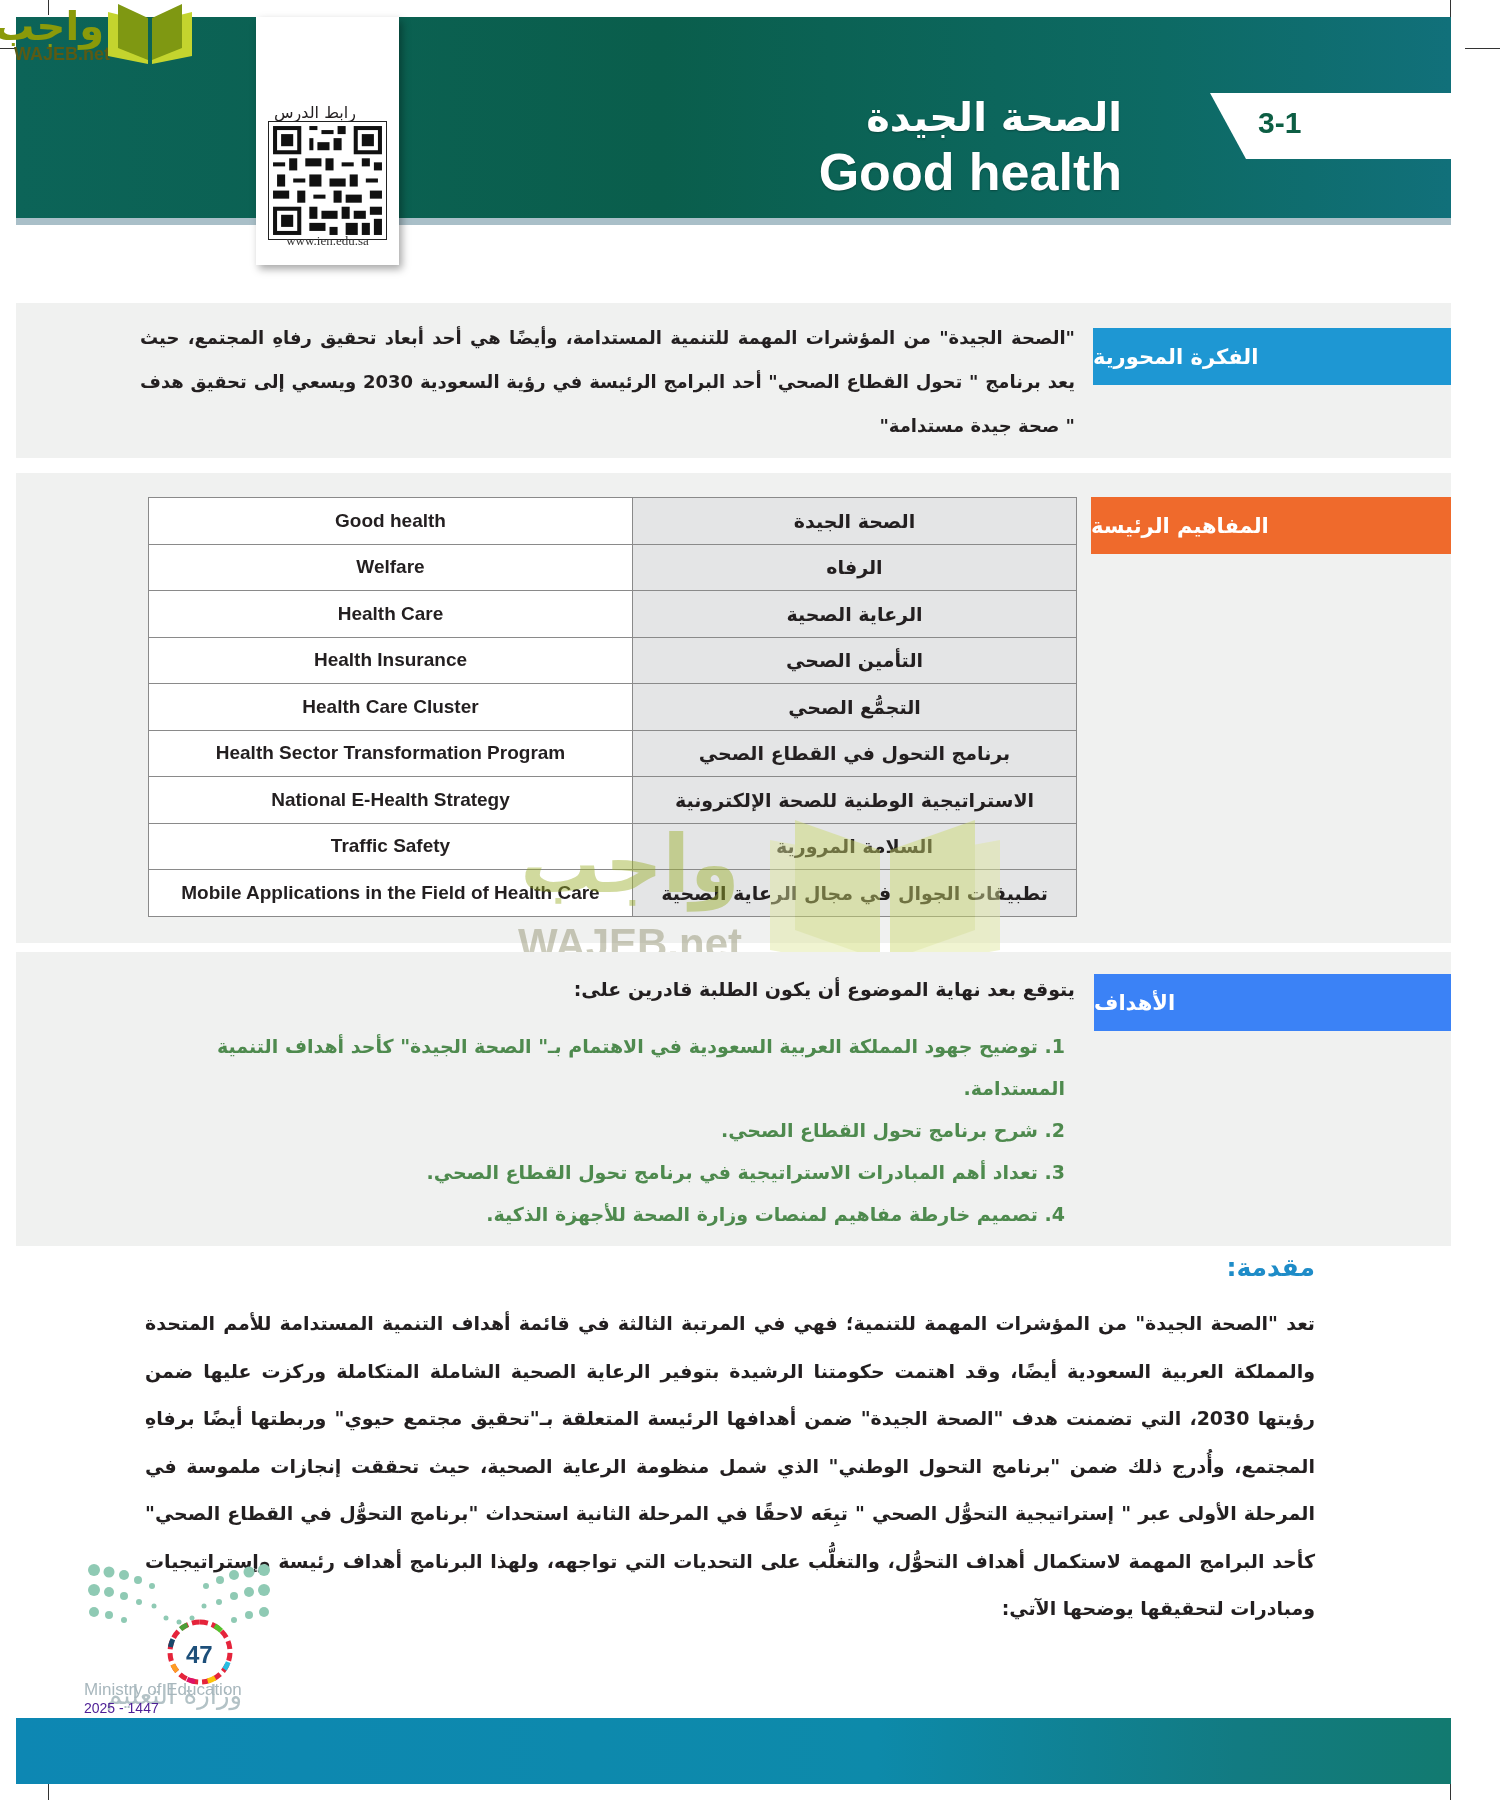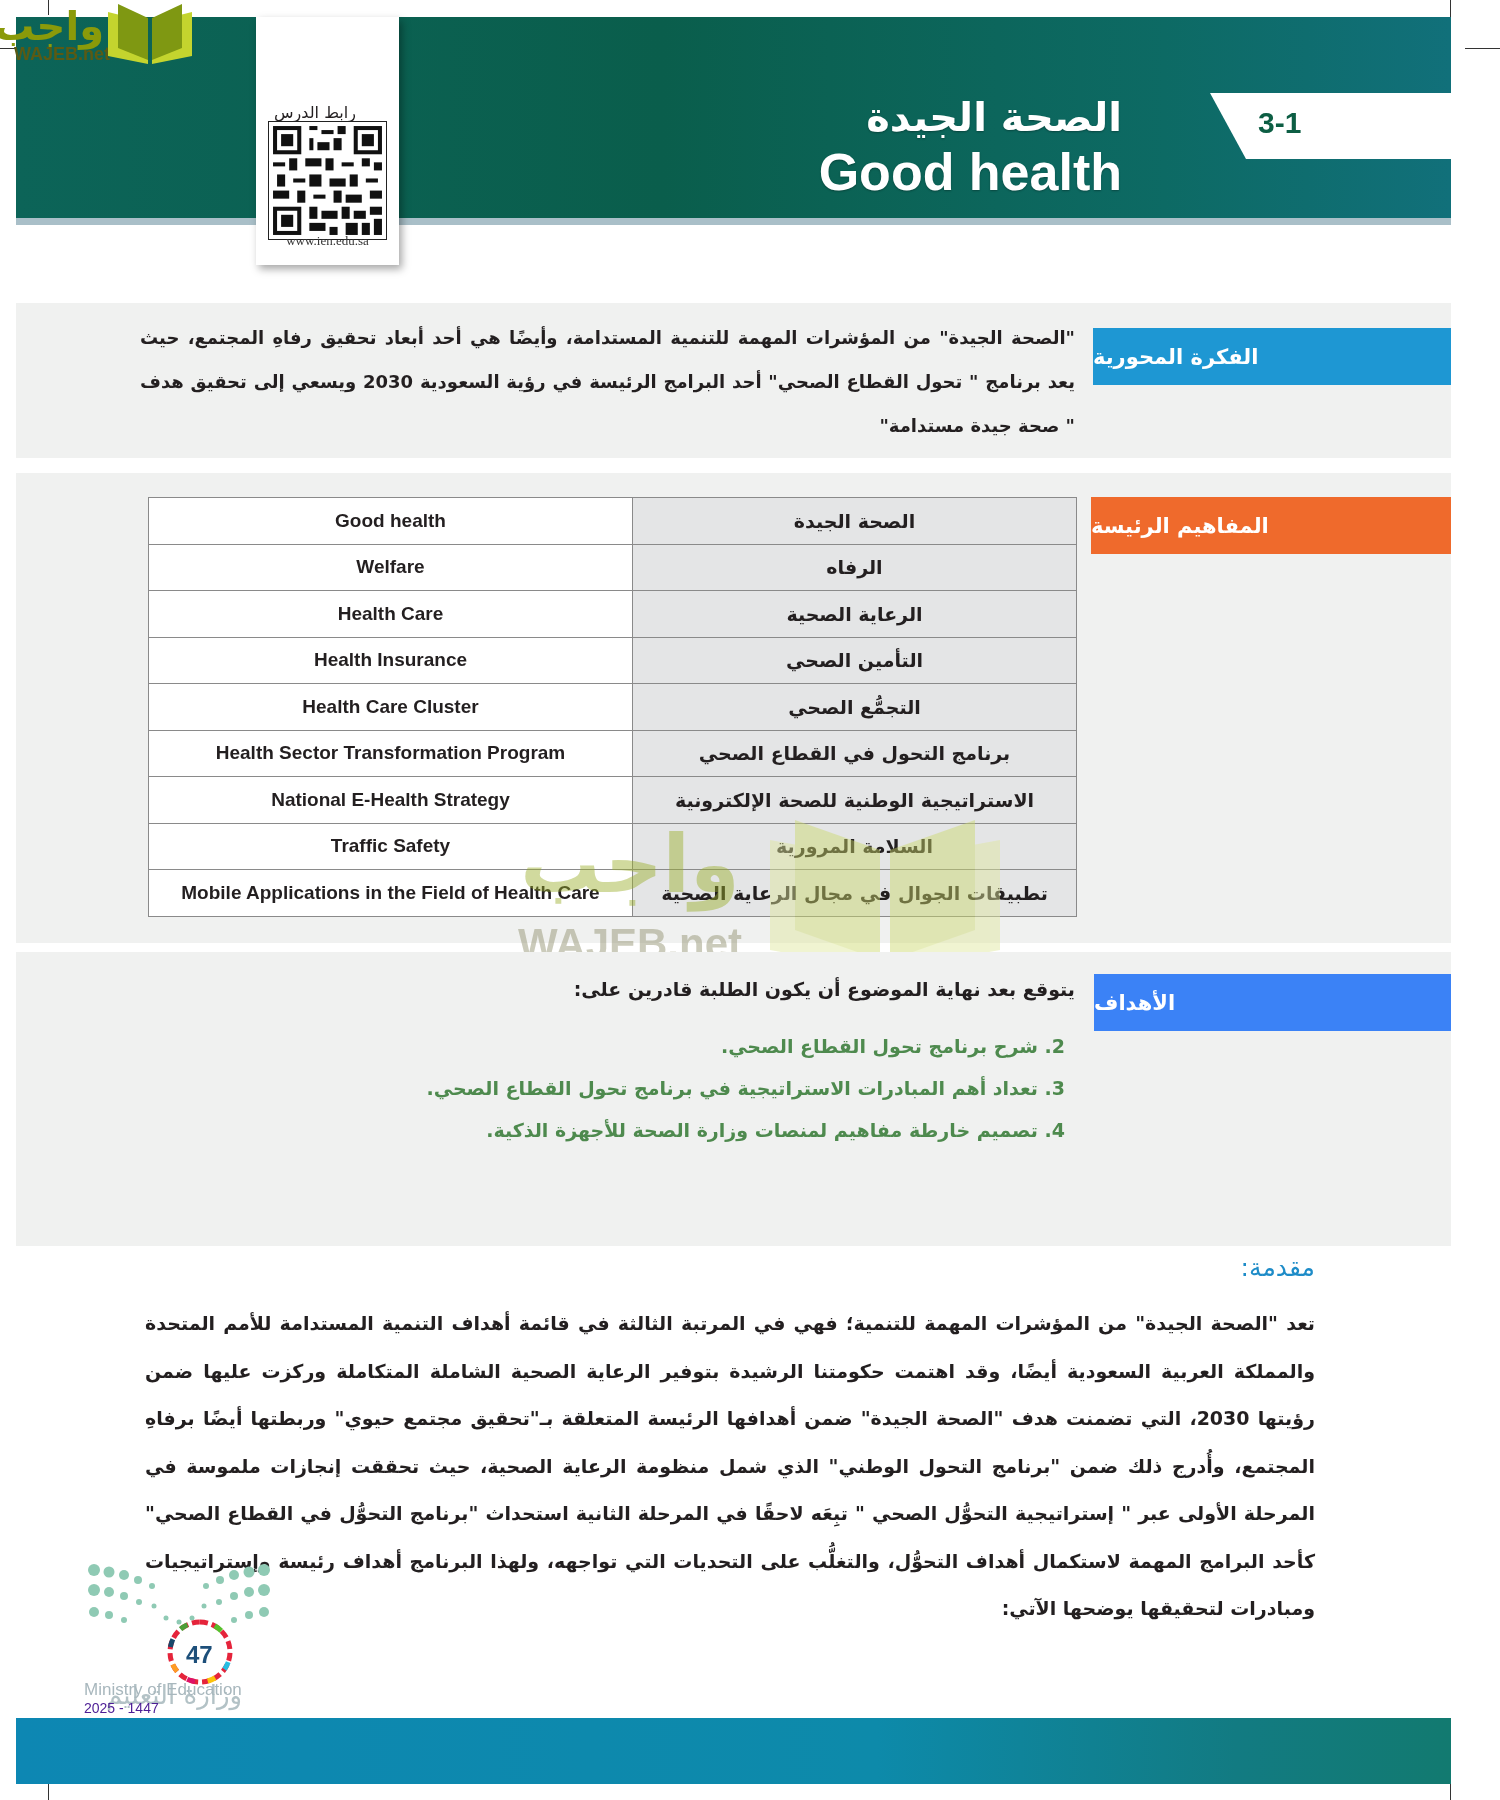--- a/index.html
+++ b/index.html
@@ -25,21 +25,21 @@
   .core-text{left:140px;top:316px;width:935px;direction:rtl;text-align:justify;font-weight:bold;font-size:18px;line-height:44px;}
   
   table.terms{position:absolute;left:148px;top:497px;width:929px;border-collapse:collapse;font-size:19px;}
   table.terms td{border:1px solid #8a8a8a;height:45.5px;text-align:center;padding:0;}
   table.terms td.en{background:#fff;font-family:"Liberation Sans",sans-serif;font-weight:bold;width:483px;}
   table.terms td.ar{background:#e4e5e6;direction:rtl;font-weight:bold;}
   
   .obj-intro{right:425px;top:978px;direction:rtl;font-weight:bold;font-size:19px;}
   .obj-list{left:140px;top:1025px;width:925px;direction:rtl;font-weight:bold;font-size:19px;color:#4e8a4e;line-height:42px;margin:0;padding:0;list-style:none;}
   .obj-list li{padding-right:0;}
-  .intro-heading{right:185px;top:1253px;direction:rtl;font-weight:normal;font-size:25px;color:#1e8cc8;}
+  .intro-heading{right:185px;top:1253px;direction:rtl;font-weight:bold;font-size:25px;color:#1e8cc8;}
   .intro-body{left:145px;top:1300px;width:1170px;direction:rtl;text-align:justify;font-weight:bold;font-size:19px;line-height:47.5px;}
   .footer-bar{left:16px;top:1718px;width:1435px;height:66px;background:linear-gradient(90deg,#0d87b3 0%,#0d8aaa 60%,#127b82 85%,#127a70 100%);}
   .moe-text{left:84px;top:1636px;font-family:"Liberation Sans",sans-serif;font-size:17px;color:#a8b7bd;}
   .moe-year{left:84px;top:1700px;font-family:"Liberation Sans",sans-serif;font-size:14px;color:#4c1d95;}
   .page-num{left:186px;top:1641px;font-family:"Liberation Sans",sans-serif;font-weight:bold;font-size:24px;color:#1d4f7a;}
   .crop{background:#333;}
 </style>
 </head>
 <body>
 
@@ -182,20 +182,21 @@
     <path d="M230 20 L120 40 L120 150 L230 130Z" fill="#dfe79a"></path>
     <path d="M25 0 L110 30 L110 140 L25 110Z" fill="#cbd86a"></path>
     <path d="M205 0 L120 30 L120 140 L205 110Z" fill="#cbd86a"></path>
   </svg>
 </div>
 
 <div class="abs band" style="left:16px;top:952px;width:1435px;height:294px;"></div>
 <div class="abs label" style="left:1094px;top:974px;width:357px;height:57px;background:#3b82f6;">الأهداف</div>
 <div class="abs obj-intro">يتوقع بعد نهاية الموضوع أن يكون الطلبة قادرين على:</div>
 <ul class="abs obj-list">
+  <li>1. توضيح جهود المملكة العربية السعودية في الاهتمام بـ" الصحة الجيدة" كأحد أهداف التنمية المستدامة.</li>
   <li>2. شرح برنامج تحول القطاع الصحي.</li>
   <li>3. تعداد أهم المبادرات الاستراتيجية في برنامج تحول القطاع الصحي.</li>
   <li>4. تصميم خارطة مفاهيم لمنصات وزارة الصحة للأجهزة الذكية.</li>
 </ul>
 
 <div class="abs intro-heading">مقدمة:</div>
 <div class="abs intro-body">تعد "الصحة الجيدة" من المؤشرات المهمة للتنمية؛ فهي في المرتبة الثالثة في قائمة أهداف التنمية المستدامة للأمم المتحدة والمملكة العربية السعودية أيضًا، وقد اهتمت حكومتنا الرشيدة بتوفير الرعاية الصحية الشاملة المتكاملة وركزت عليها ضمن رؤيتها 2030، التي تضمنت هدف "الصحة الجيدة" ضمن أهدافها الرئيسة المتعلقة بـ"تحقيق مجتمع حيوي" وربطتها أيضًا برفاهِ المجتمع، وأُدرج ذلك ضمن "برنامج التحول الوطني" الذي شمل منظومة الرعاية الصحية، حيث تحققت إنجازات ملموسة في المرحلة الأولى عبر " إستراتيجية التحوُّل الصحي " تبِعَه لاحقًا في المرحلة الثانية استحداث "برنامج التحوُّل في القطاع الصحي" كأحد البرامج المهمة لاستكمال أهداف التحوُّل، والتغلُّب على التحديات التي تواجهه، ولهذا البرنامج أهداف رئيسة وإستراتيجيات ومبادرات لتحقيقها يوضحها الآتي:</div>
 
 <div class="abs" style="left:84px;top:1560px;width:190px;height:160px;">
   <svg width="190" height="80" viewBox="0 0 190 80">

